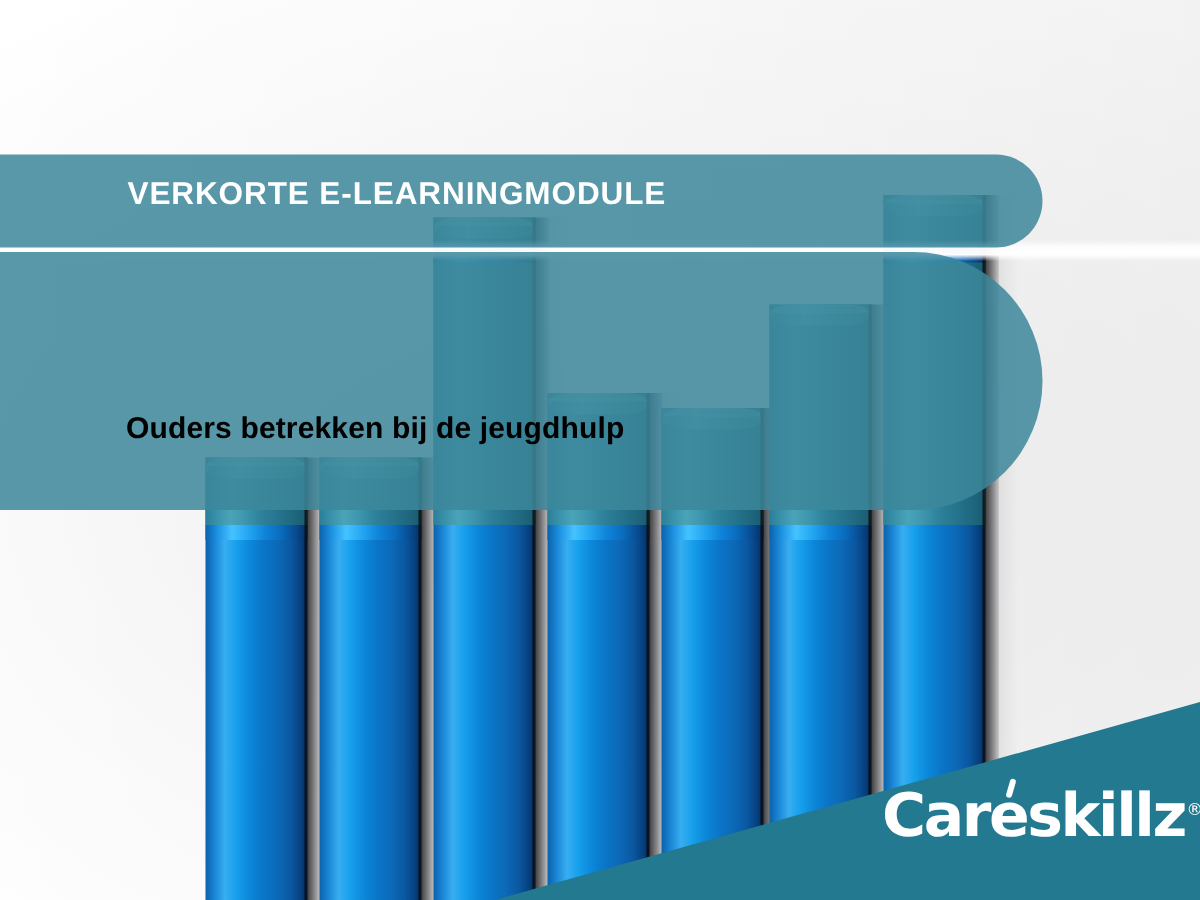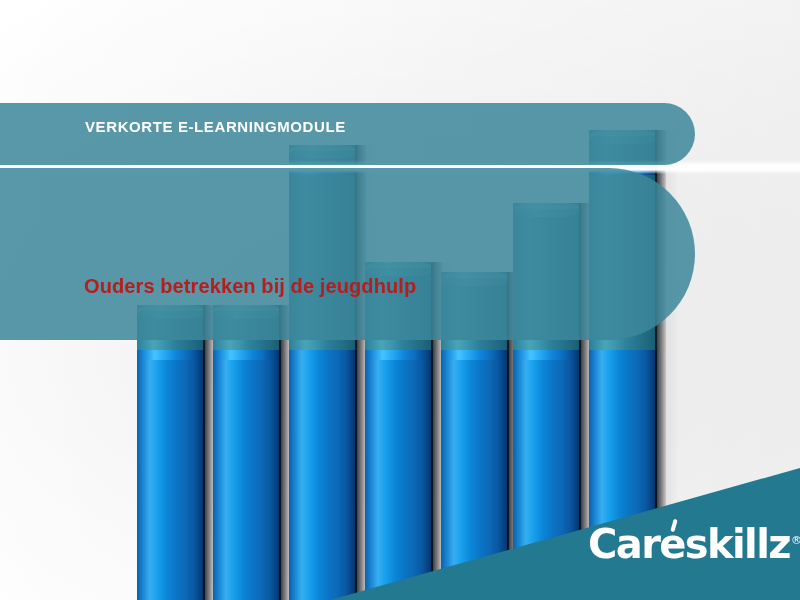--- a/index.html
+++ b/index.html
@@ -113,33 +113,33 @@
     border-bottom-right-radius:999px;
   }
   .pill-kicker{
     left:-40px;top:103px;width:735px;height:62px;
   }
   .pill-title{
     left:-60px;top:168px;width:755px;height:172px;
   }
   .kicker-text{
     position:absolute;left:85px;top:118px;
-    font-size:15px;font-weight:bold;letter-spacing:0.6px;
+    font-size:21px;font-weight:bold;letter-spacing:0.6px;
     color:#ffffff;white-space:nowrap;
   }
   .title-text{
     position:absolute;left:82px;top:196px;
     font-size:45px;font-weight:bold;letter-spacing:-0.5px;
     color:#ffffff;white-space:nowrap;
     text-shadow:0 1px 2px rgba(0,0,0,0.10);
   }
   .subtitle-text{
     position:absolute;left:84px;top:275px;
     font-size:20px;font-weight:bold;letter-spacing:0.1px;
-    color:#b91c1c;white-space:nowrap;
+    color:#000000;white-space:nowrap;
   }
 
   
   .banner{
     position:absolute;left:0;top:0;width:800px;height:600px;
     pointer-events:none;
   }
   .banner-shape{
     position:absolute;left:0;top:0;width:800px;height:600px;
     background:#23798f;

